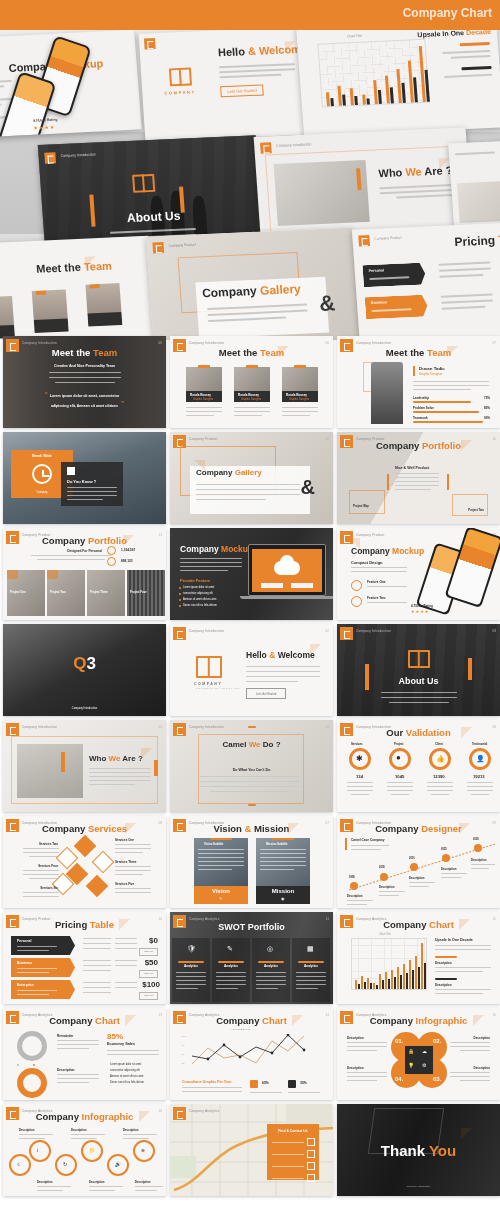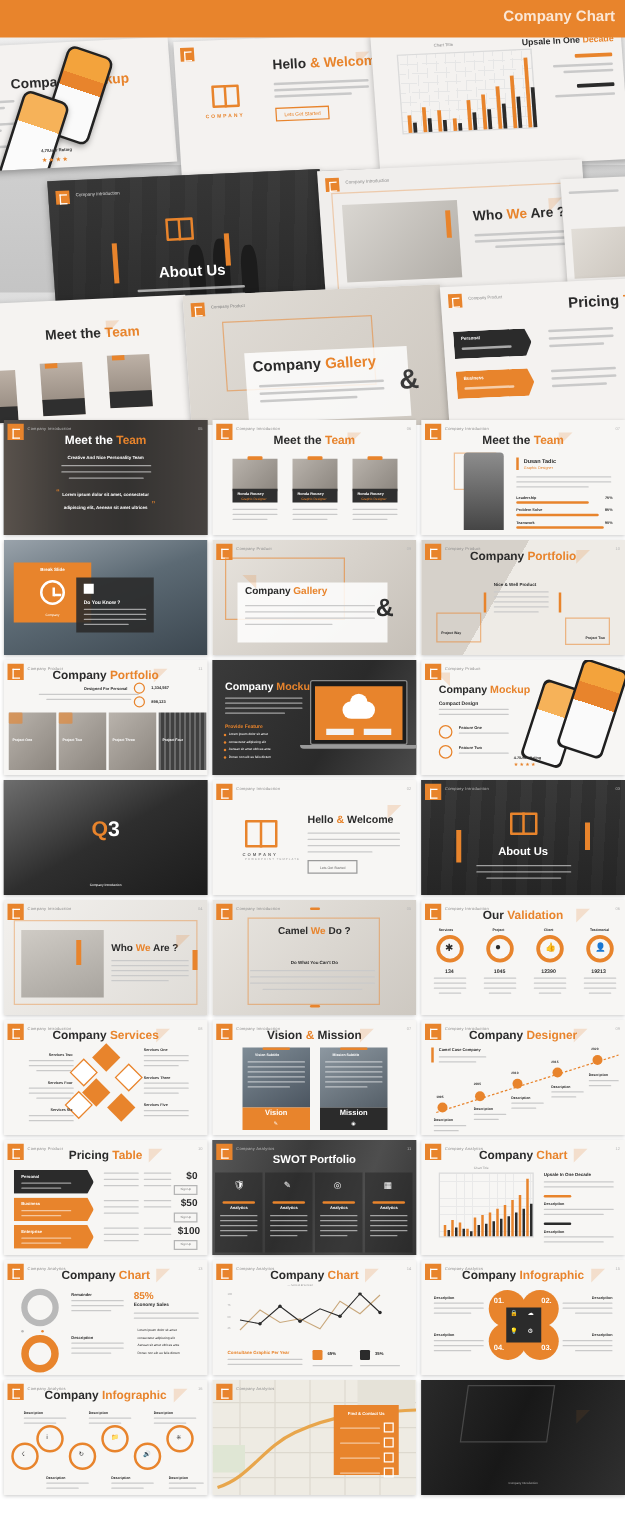--- a/index.html
+++ b/index.html
@@ -1123,18 +1123,21 @@
           <div class="ln w" style="left:5px;top:42px;width:32px"></div>
           <div style="position:absolute;right:4px;top:38px;width:8px;height:8px;border:1px solid #fff"></div>
           <div class="ln w" style="left:5px;top:54px;width:32px"></div>
           <div style="position:absolute;right:4px;top:50px;width:8px;height:8px;border:1px solid #fff"></div>
         </div>
       </div>
       <div class="sl dark">
         <div style="position:absolute;inset:0;background:linear-gradient(115deg,#2a2a2a,#181818 45%,#303030)"></div>
         <div style="position:absolute;left:34px;top:4px;width:70px;height:46px;border:1px solid #484848;transform:skewX(-8deg)"></div>
         <div class="corner tri" style="right:28px;top:24px;transform:scaleX(-1);opacity:.45"></div>
+        <div class="thankyou">
+          <span>Thank </span><span class="o">You</span>
+        </div>
         <div class="lbl2 w" style="left:0;right:0;bottom:8px;text-align:center;font-size:2.4px;font-weight:normal;opacity:.6">Company Introduction</div>
       </div>
     </div>
 
   </div>
 </div>
 
 </body></html>

